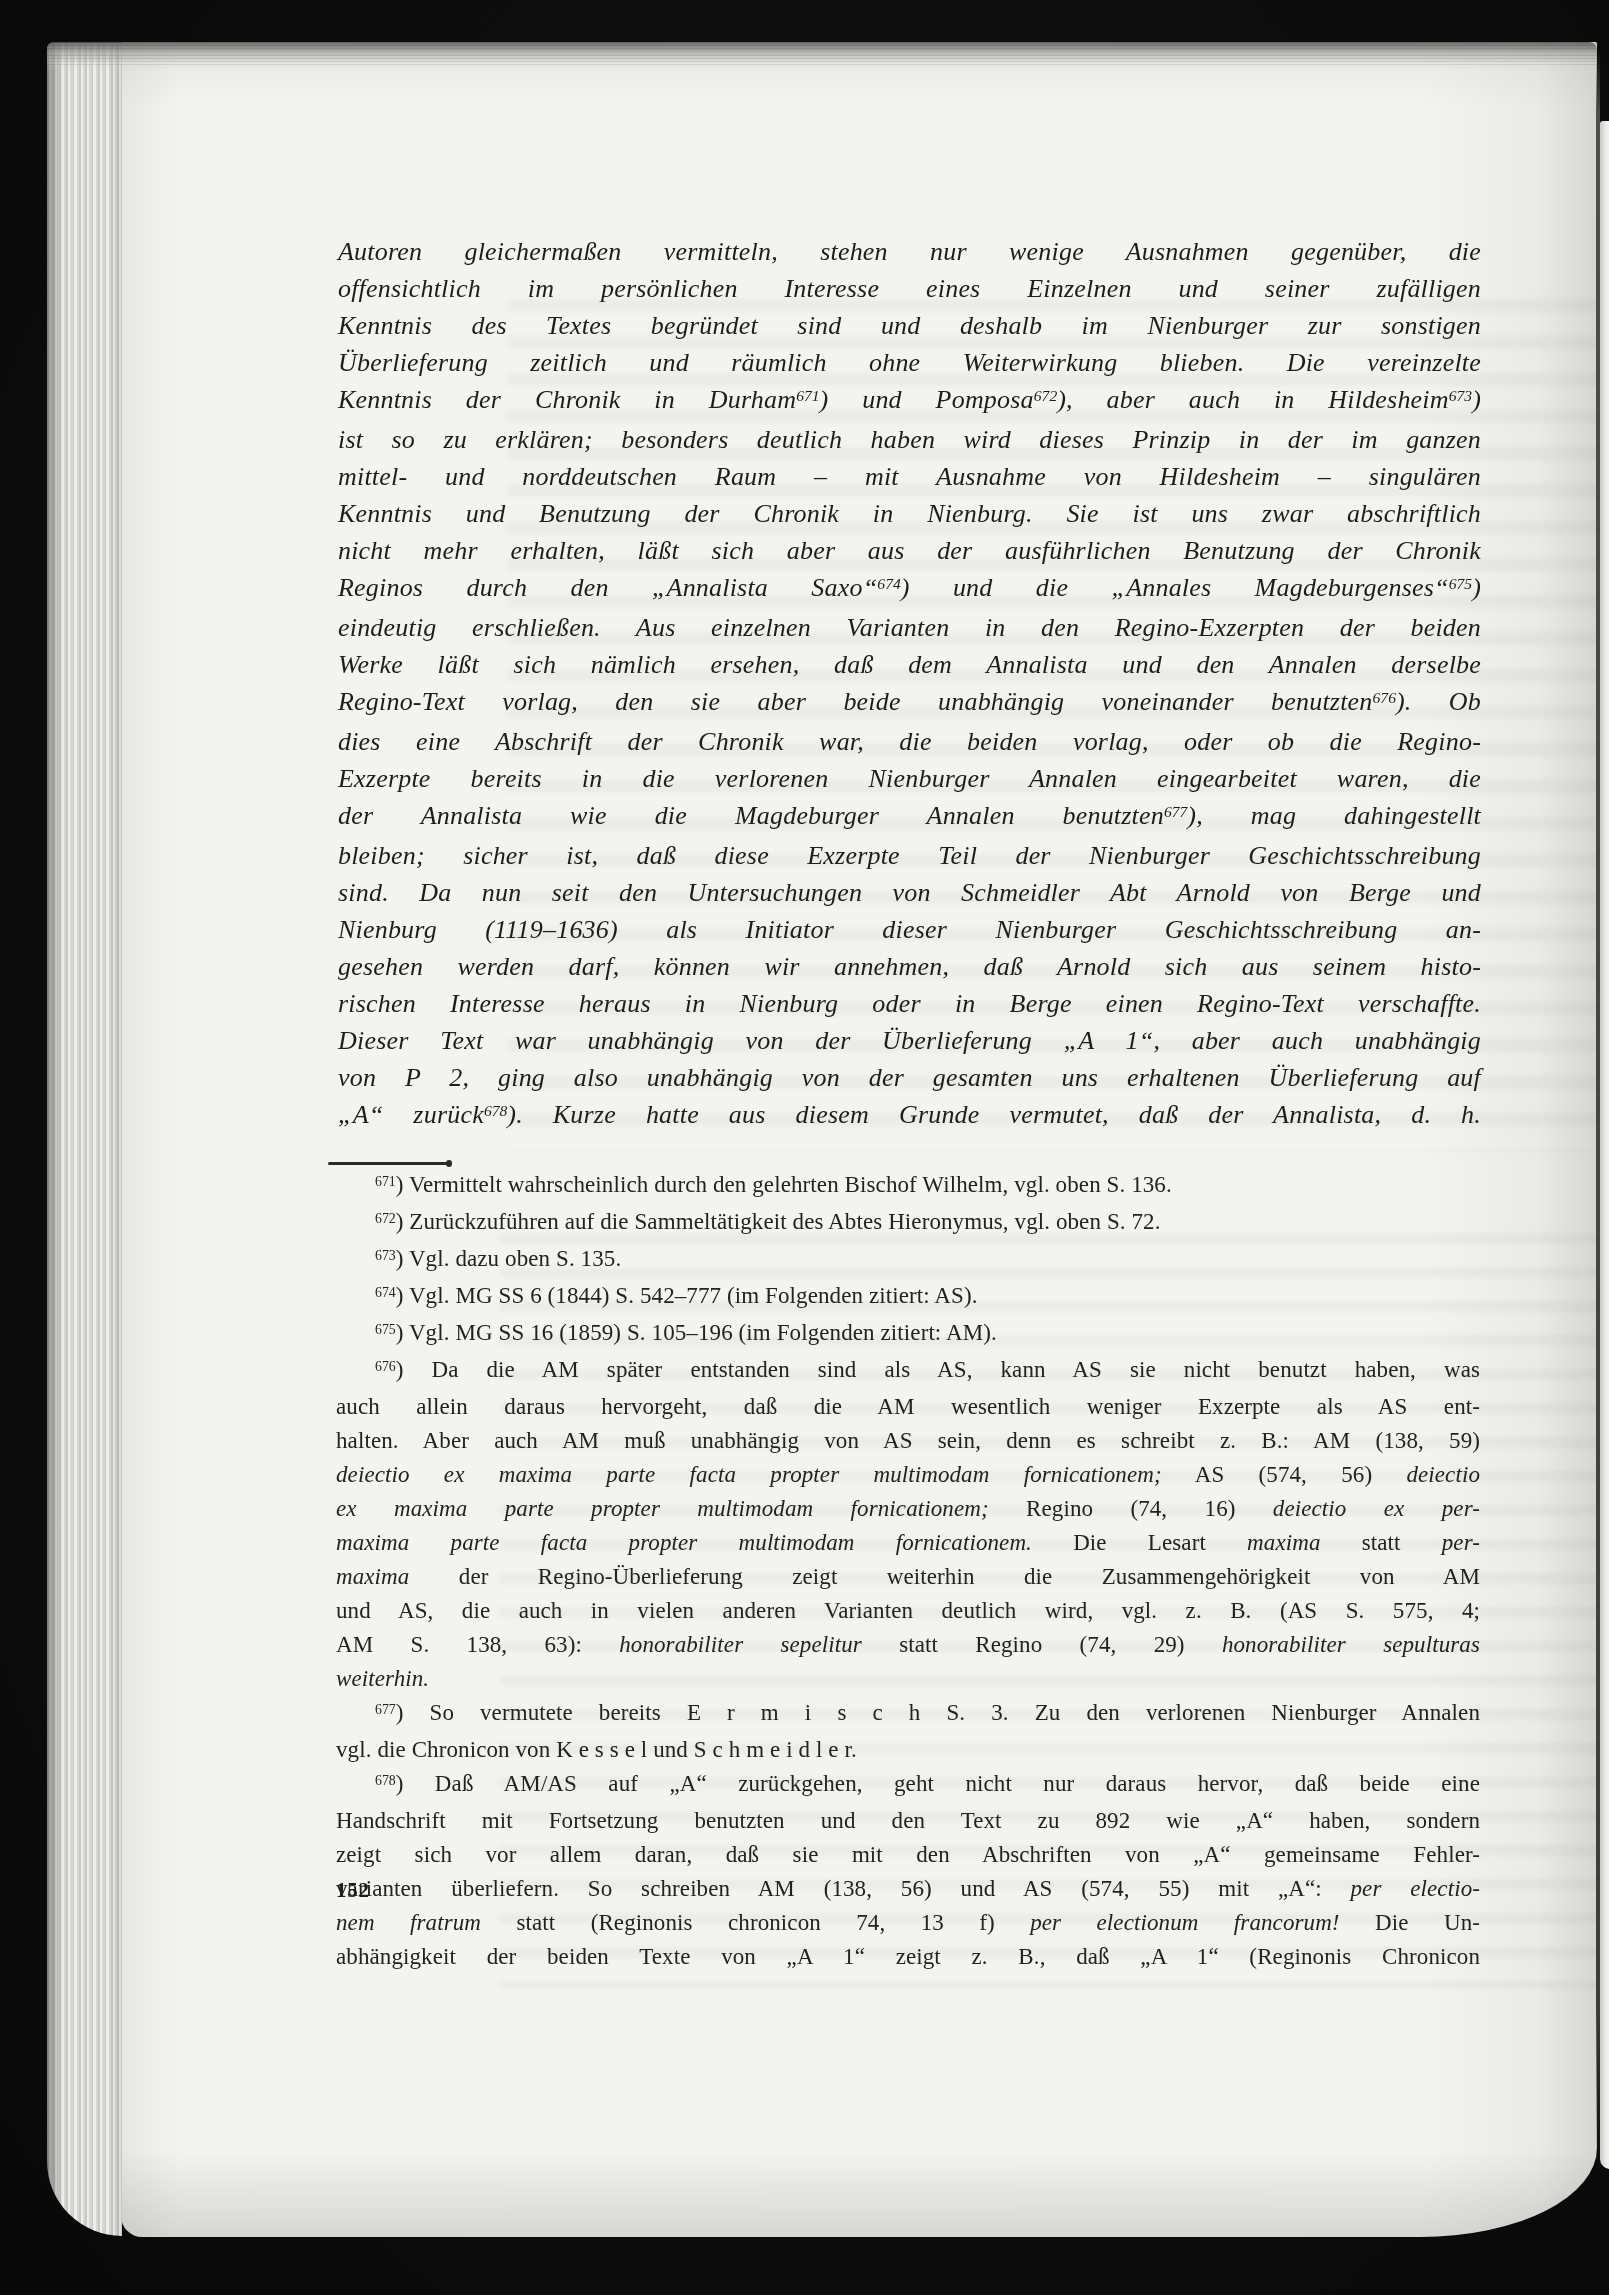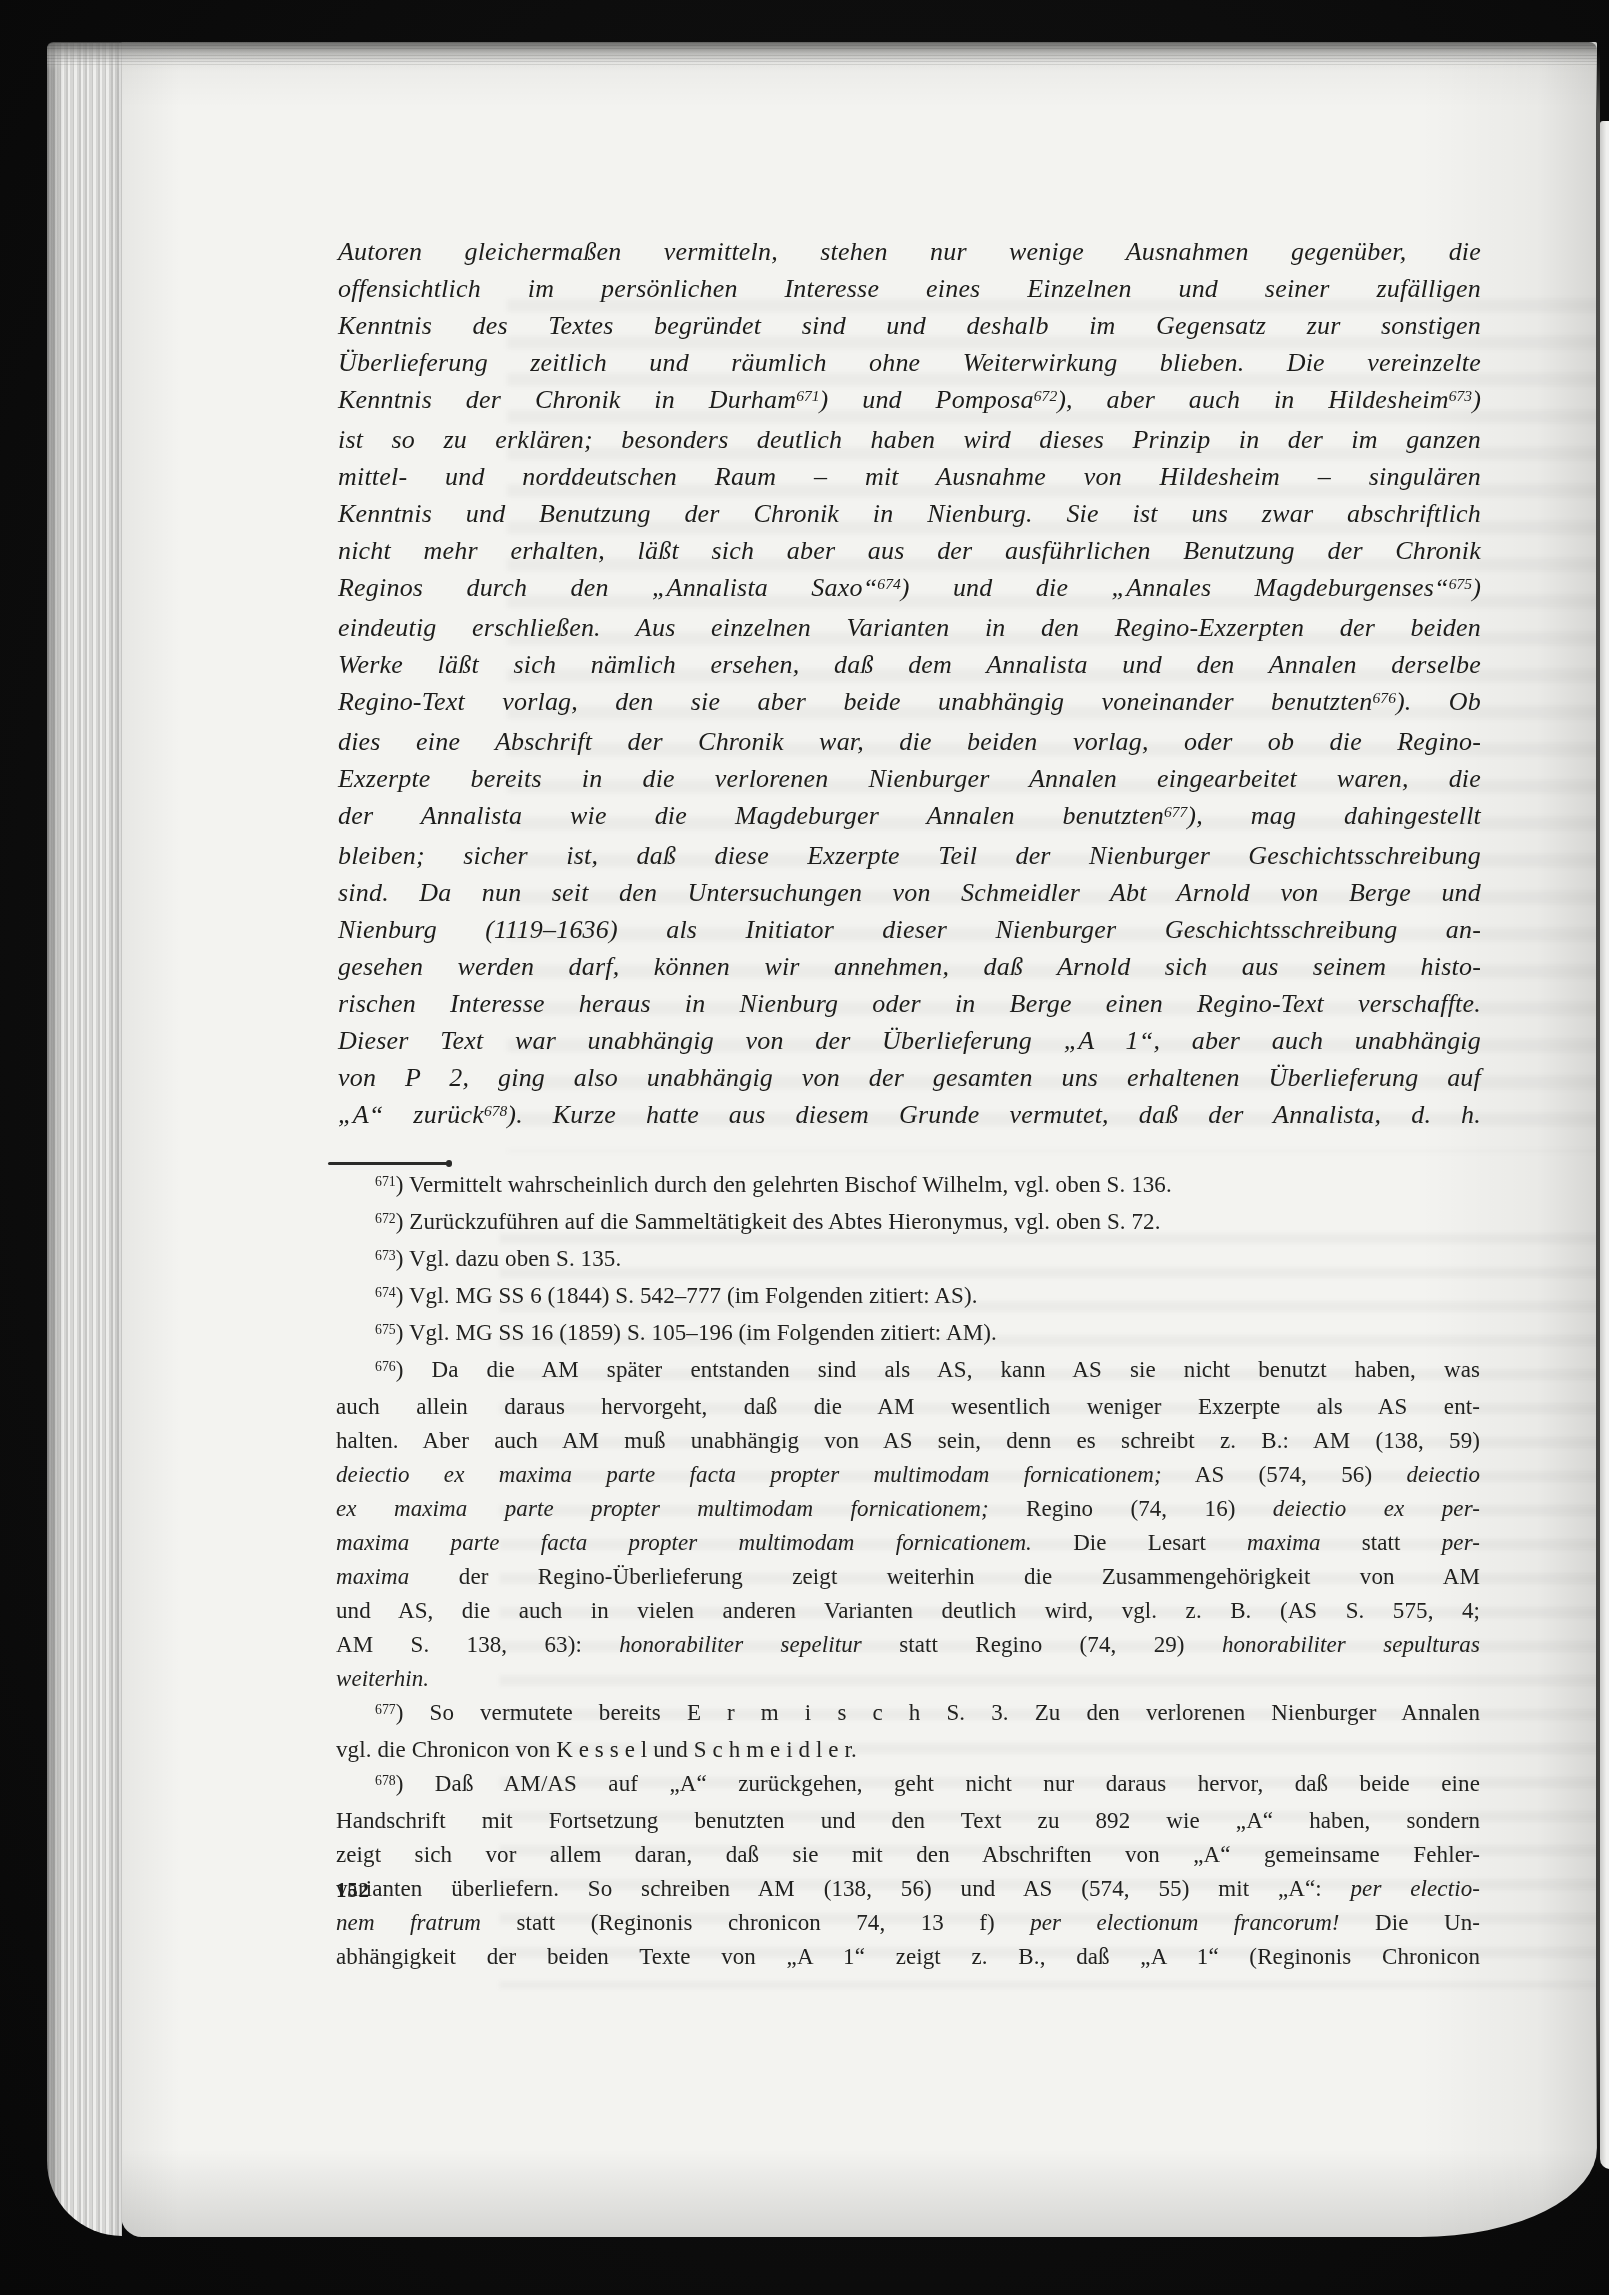--- a/index.html
+++ b/index.html
@@ -152,21 +152,21 @@
   </div>
 
   <div class="page-stack-left"></div>
   <div class="page-top-edge"></div>
   <div class="page-gap-shadow"></div>
   <div class="next-page-edge"></div>
 
   <div class="body-text">
       <div class="line">Autoren gleichermaßen vermitteln, stehen nur wenige Ausnahmen gegenüber, die</div>
       <div class="line">offensichtlich im persönlichen Interesse eines Einzelnen und seiner zufälligen</div>
-      <div class="line">Kenntnis des Textes begründet sind und deshalb im Gegensatz zur sonstigen</div>
+      <div class="line">Kenntnis des Textes begründet sind und deshalb im Nienburger zur sonstigen</div>
       <div class="line">Überlieferung zeitlich und räumlich ohne Weiterwirkung blieben. Die vereinzelte</div>
       <div class="line">Kenntnis der Chronik in Durham<sup>671</sup>) und Pomposa<sup>672</sup>), aber auch in Hildesheim<sup>673</sup>)</div>
       <div class="line">ist so zu erklären; besonders deutlich haben wird dieses Prinzip in der im ganzen</div>
       <div class="line">mittel- und norddeutschen Raum – mit Ausnahme von Hildesheim – singulären</div>
       <div class="line">Kenntnis und Benutzung der Chronik in Nienburg. Sie ist uns zwar abschriftlich</div>
       <div class="line">nicht mehr erhalten, läßt sich aber aus der ausführlichen Benutzung der Chronik</div>
       <div class="line">Reginos durch den „Annalista Saxo“<sup>674</sup>) und die „Annales Magdeburgenses“<sup>675</sup>)</div>
       <div class="line">eindeutig erschließen. Aus einzelnen Varianten in den Regino-Exzerpten der beiden</div>
       <div class="line">Werke läßt sich nämlich ersehen, daß dem Annalista und den Annalen derselbe</div>
       <div class="line">Regino-Text vorlag, den sie aber beide unabhängig voneinander benutzten<sup>676</sup>). Ob</div>

